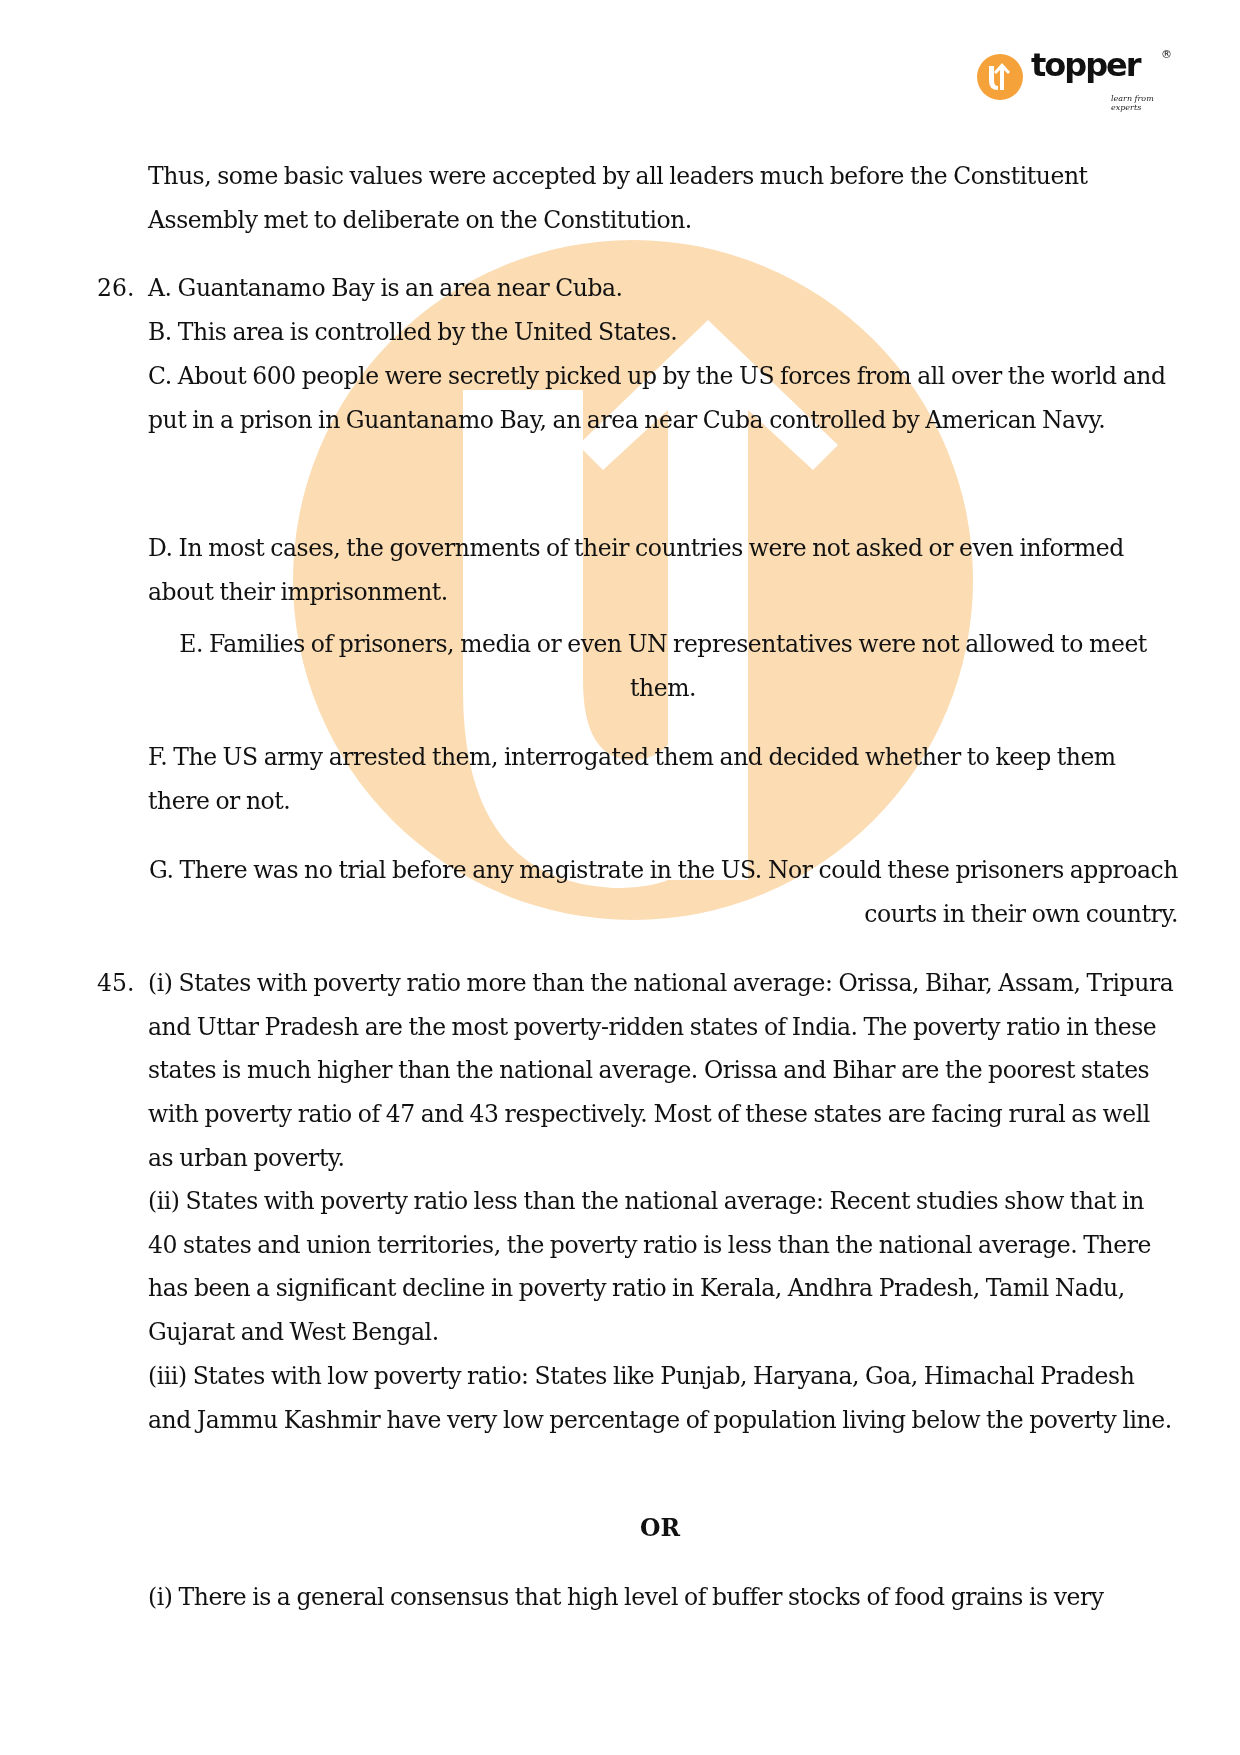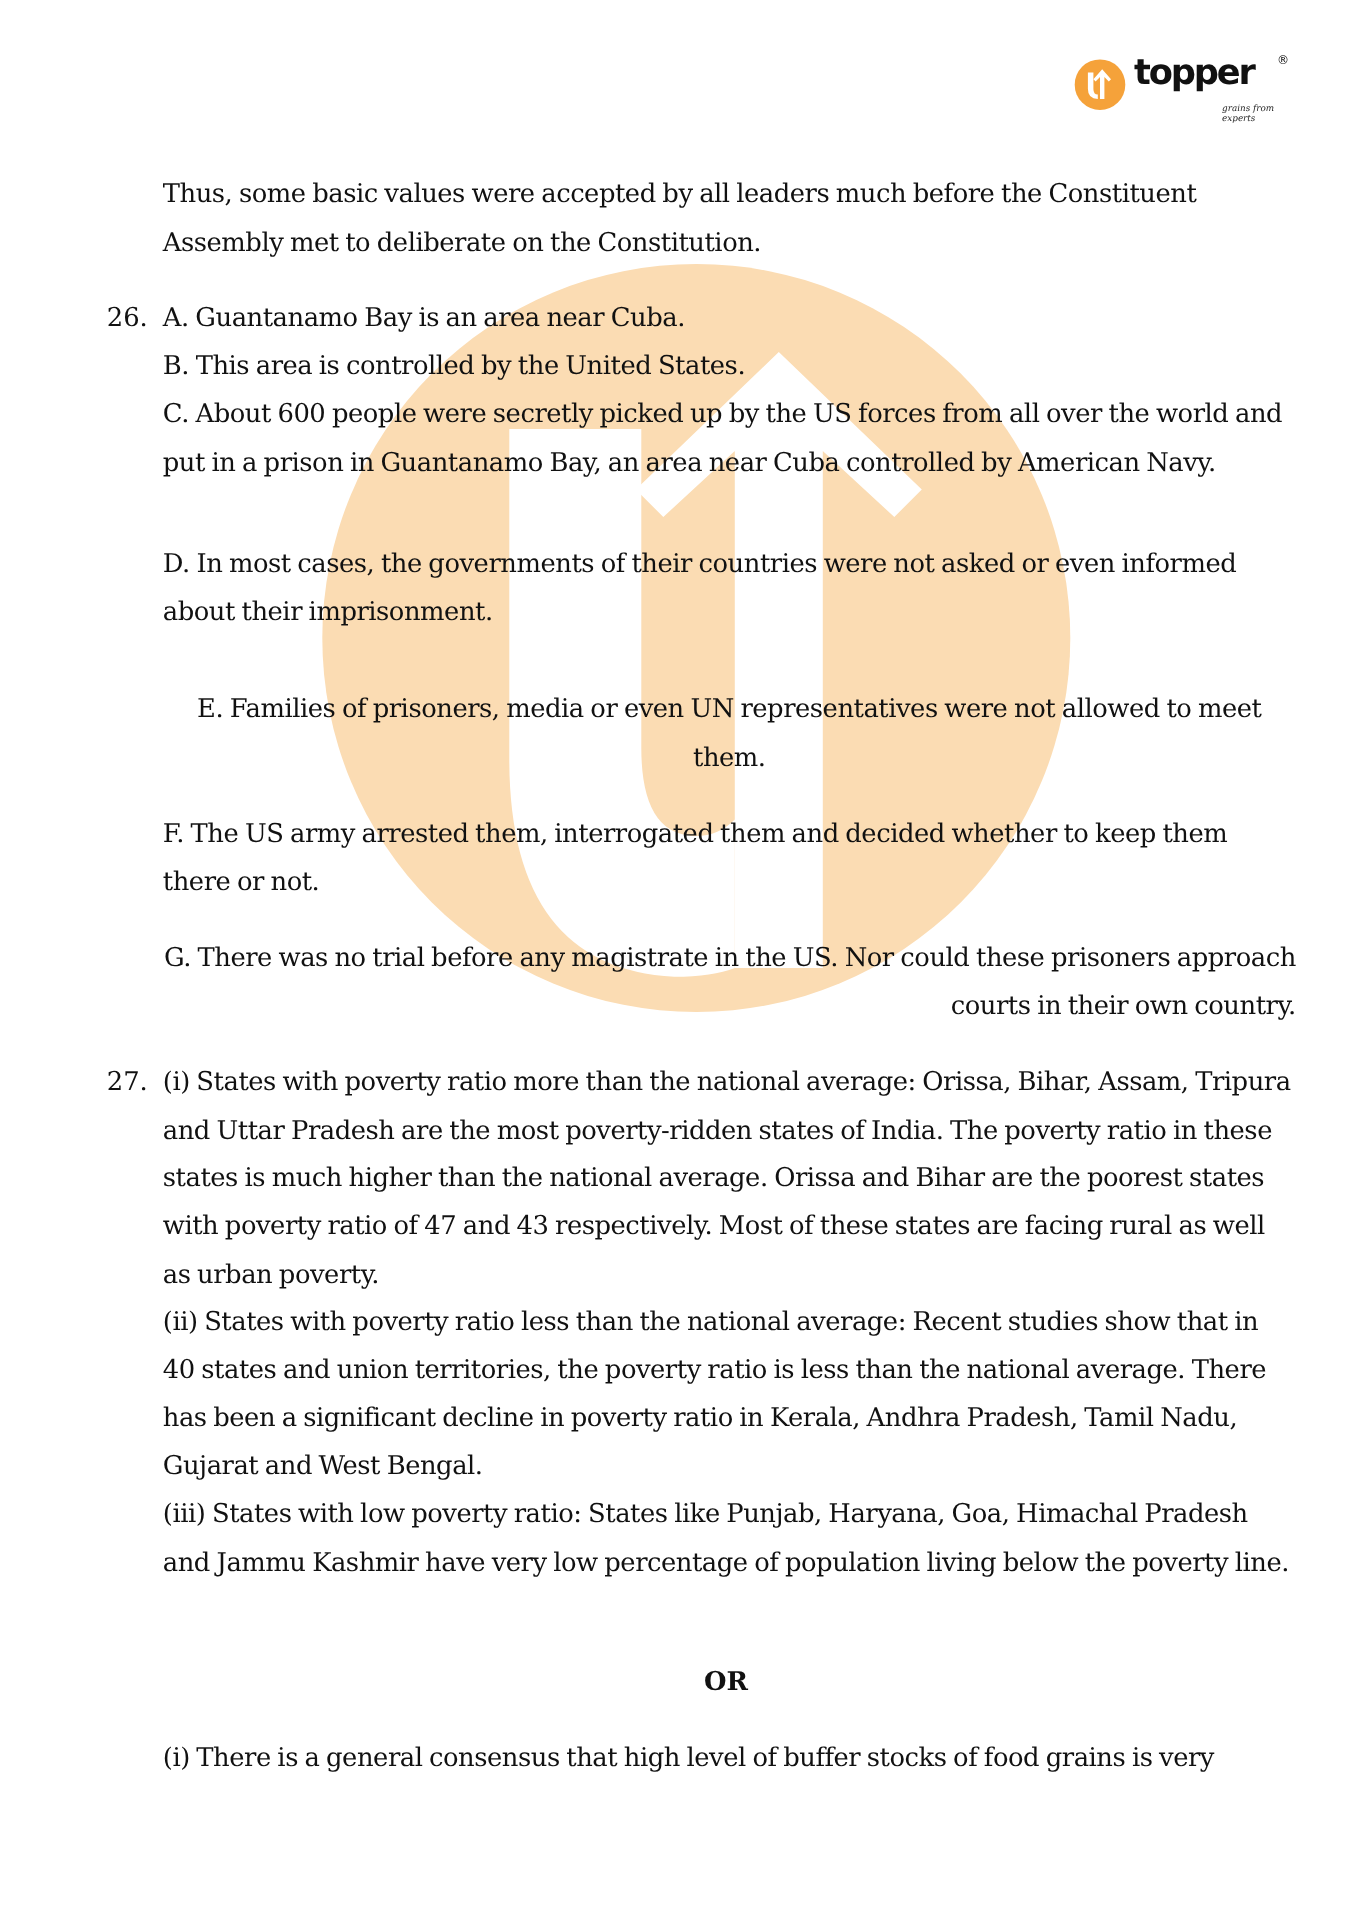--- a/index.html
+++ b/index.html
@@ -37,36 +37,36 @@
 
 <div class="logo">
   <div class="logo-circle">
     <svg viewBox="0 0 46 46">
       <path d="M12 12 L17 12 L17 27 Q17 32 21 32 L21 36 Q12 36 12 27 Z" fill="#fff"></path>
       <path d="M23 36 L27 36 L27 16 L31 20 L33 18 L25 9 L17 18 L19 20 L23 16 Z" fill="#fff"></path>
     </svg>
   </div>
   <span class="logo-word">topper</span>
   <span class="logo-reg">®</span>
-  <span class="logo-tag">grains from experts</span>
+  <span class="logo-tag">learn from experts</span>
 </div>
 
 <div class="content">
   <p class="para" style="top:155px;">Thus, some basic values were accepted by all leaders much before the Constituent Assembly met to deliberate on the Constitution.</p>
 
   <span class="num" style="top:267px;">26.</span>
   <p class="para" style="top:267px;">A. Guantanamo Bay is an area near Cuba.</p>
   <p class="para" style="top:311px;">B. This area is controlled by the United States.</p>
   <p class="para" style="top:355px;">C. About 600 people were secretly picked up by the US forces from all over the world and put in a prison in Guantanamo Bay, an area near Cuba controlled by American Navy.</p>
-  <p class="para" style="top:491px;">D. In most cases, the governments of their countries were not asked or even informed about their imprisonment.</p>
+  <p class="para" style="top:527px;">D. In most cases, the governments of their countries were not asked or even informed about their imprisonment.</p>
   <p class="para" style="top:623px;text-align:center;">E. Families of prisoners, media or even UN representatives were not allowed to meet them.</p>
   <p class="para" style="top:736px;">F. The US army arrested them, interrogated them and decided whether to keep them there or not.</p>
   <p class="para" style="top:849px;text-align:right;">G. There was no trial before any magistrate in the US. Nor could these prisoners approach courts in their own country.</p>
 
-  <span class="num" style="top:962px;">27.</span>
+  <span class="num" style="top:962px;">45.</span>
   <p class="para" style="top:962px;">(i) States with poverty ratio more than the national average: Orissa, Bihar, Assam, Tripura and Uttar Pradesh are the most poverty-ridden states of India. The poverty ratio in these states is much higher than the national average. Orissa and Bihar are the poorest states with poverty ratio of 47 and 43 respectively. Most of these states are facing rural as well as urban poverty.</p>
   <p class="para" style="top:1180px;">(ii) States with poverty ratio less than the national average: Recent studies show that in 40 states and union territories, the poverty ratio is less than the national average. There has been a significant decline in poverty ratio in Kerala, Andhra Pradesh, Tamil Nadu, Gujarat and West Bengal.</p>
   <p class="para" style="top:1355px;">(iii) States with low poverty ratio: States like Punjab, Haryana, Goa, Himachal Pradesh and Jammu Kashmir have very low percentage of population living below the poverty line.</p>
 
   <div class="or" style="top:1507px;">OR</div>
 
   <p class="para" style="top:1576px;">(i) There is a general consensus that high level of buffer stocks of food grains is very</p>
 </div>
 
 </body></html>

